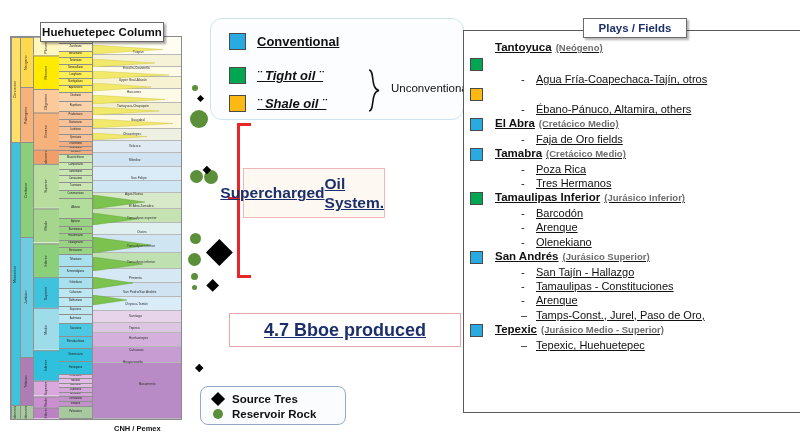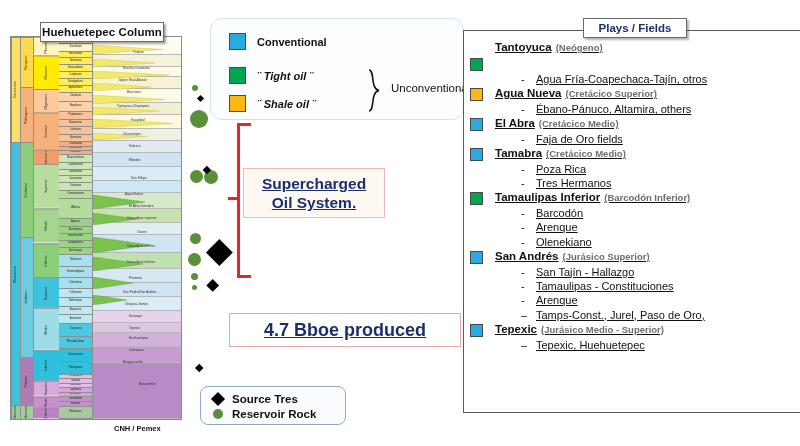--- a/index.html
+++ b/index.html
@@ -61,31 +61,31 @@
   #bracket .t { position:absolute; left:9px; width:14px; height:3px; background:#e8262a; }
   #bracket .tick { position:absolute; left:0px; top:74px; width:11px; height:3px; background:#e8262a; }
 
   
   #legend {
     position:absolute; left:210px; top:18px; width:254px; height:102px;
     border:1px solid #cfe3f2; border-radius:12px; background:#fbfdff;
   }
   .lg-row { position:absolute; display:flex; align-items:center; }
   .sw { width:17px; height:17px; border:1px solid #4a4a4a; }
-  .lg-txt { font-size:11px; font-weight:bold; color:#111; margin-left:11px; }
+  .lg-txt { font-size:13px; font-weight:bold; color:#111; margin-left:11px;text-decoration:underline; }
   .lg-txt.ital { font-style:italic; }
   .brace { position:absolute; left:155px; top:50px; width:16px; height:43px; }
   .brace svg { display:block; }
   #unconv-label { position:absolute; left:180px; top:63px; font-size:11.5px; color:#111; }
 
   
   #supercharged {
     position:absolute; left:243px; top:168px; width:142px; height:50px;
     border:1px solid #f0b9b9; background:#fdf8f2;
-    display:flex; flex-direction:column; align-items:center; justify-content:center;
+    display:flex; flex-direction:row; align-items:center; justify-content:flex-end;
   }
   #supercharged span {
     font-size:15.5px; font-weight:bold; color:#1b2f6b;
     text-decoration: underline; line-height:1.25;
   }
 
   
   #bboe {
     position:absolute; left:229px; top:313px; width:232px; height:34px;
     border:1px solid #e8a8a8; background:#ffffff;
@@ -394,21 +394,20 @@
           <span class="play-sw" style="background: rgb(0, 166, 81);"></span>
         </div>
         <div class="field-row">
           <span class="field-dash">-</span>
           <span class="field-name">Agua Fría-Coapechaca-Tajín, otros</span>
         </div>
       </div>
       <div class="play">
         <div class="play-head">
           <span class="play-sw" style="background: rgb(253, 185, 19);"></span>
-          <span class="play-name">Agua Nueva<span class="play-age">(Cretácico Superior)</span></span>
         </div>
         <div class="field-row">
           <span class="field-dash">-</span>
           <span class="field-name">Ébano-Pánuco, Altamira, others</span>
         </div>
       </div>
       <div class="play">
         <div class="play-head">
           <span class="play-sw" style="background: rgb(41, 171, 226);"></span>
           <span class="play-name">El Abra<span class="play-age">(Cretácico Medio)</span></span>
@@ -428,21 +427,21 @@
           <span class="field-name">Poza Rica</span>
         </div>
         <div class="field-row">
           <span class="field-dash">-</span>
           <span class="field-name">Tres Hermanos</span>
         </div>
       </div>
       <div class="play">
         <div class="play-head">
           <span class="play-sw" style="background: rgb(0, 166, 81);"></span>
-          <span class="play-name">Tamaulipas Inferior<span class="play-age">(Barcodón Inferior)</span></span>
+          <span class="play-name">Tamaulipas Inferior<span class="play-age">(Jurásico Inferior)</span></span>
         </div>
         <div class="field-row">
           <span class="field-dash">-</span>
           <span class="field-name">Barcodón</span>
         </div>
         <div class="field-row">
           <span class="field-dash">-</span>
           <span class="field-name">Arenque</span>
         </div>
         <div class="field-row">

